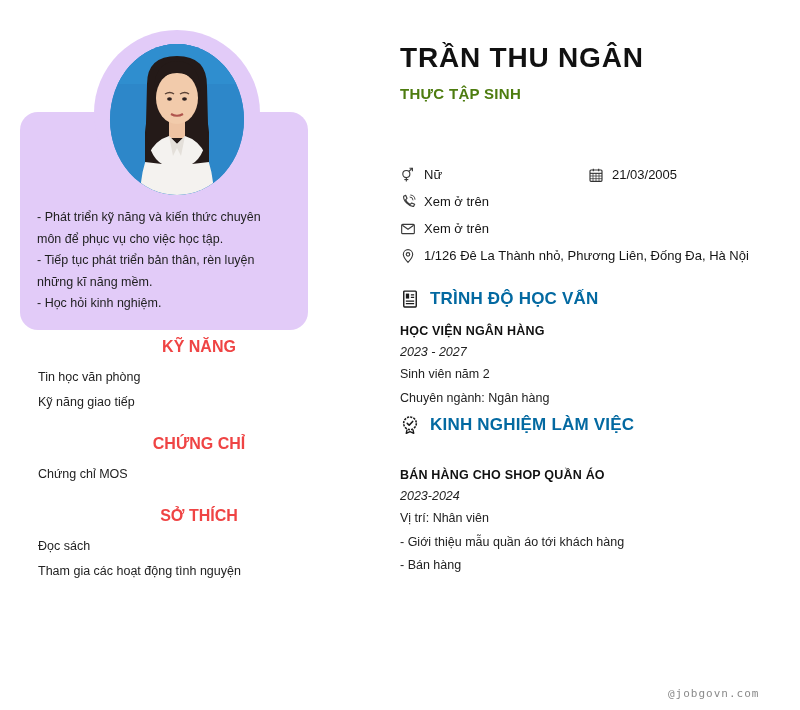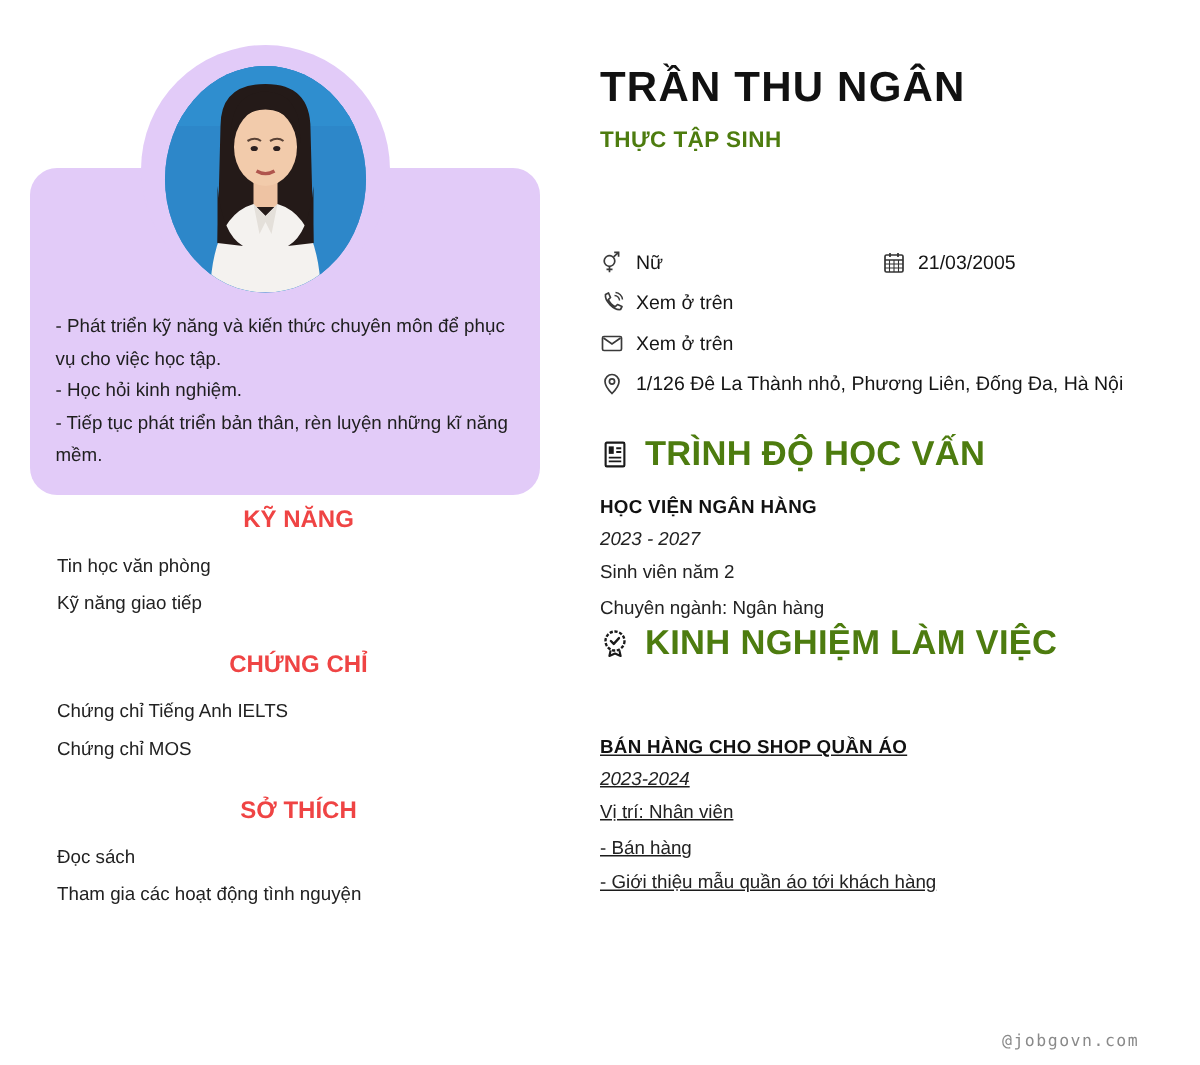--- a/index.html
+++ b/index.html
@@ -28,21 +28,21 @@
     width: 134px; height: 151px;
     border-radius: 50% / 50%;
     overflow: hidden;
     background: #2d87c9;
   }
   .photo-oval svg { display: block; width: 100%; height: 100%; }
 
   .objective-box {
     position: absolute;
     left: 20px; top: 112px;
-    width: 340px; height: 218px;
+    width: 288px; height: 218px;
     border-radius: 18px;
     background: var(--accent);
     z-index: 1;
     padding: 95px 20px 0 17px;
   }
   .objective-box p {
     font-size: 12.5px;
     line-height: 21.5px;
     color: #1e1e1e;
   }
@@ -94,47 +94,47 @@
   .section { position: absolute; left: 0; width: 392px; }
   .section.edu { top: 289px; }
   .section.exp { top: 415px; }
   .section-header {
     display: flex; align-items: center; gap: 10px;
     margin-bottom: 15px;
   }
   .section-header .h-icon { width: 20px; height: 20px; }
   .section-header .h-icon svg { display: block; width: 20px; height: 20px; }
   .section-header .h-text {
-    font-size: 23px; font-weight: 700; color: #4d7c0f;
+    font-size: 17px; font-weight: 700; color: #0369a1;
     letter-spacing: 0.2px;
     text-align: center;
   }
   .entry-title { font-size: 12.5px; font-weight: 700; color: #111; margin-bottom: 7px; letter-spacing: 0.2px; }
   .entry-period { font-size: 12.5px; font-style: italic; color: #222; margin-bottom: 7px; }
   .entry-line { font-size: 12.5px; color: #222; margin-bottom: 7.5px; line-height: 16px; }
-  .exp-item2 { margin-top: 49px; text-decoration: underline; }
+  .exp-item2 { margin-top: 33px; }
 
   .watermark {
     position: absolute;
     left: 668px; top: 687px;
     font-family: "DejaVu Sans Mono", monospace;
     font-size: 11px;
     color: #8a8a8a;
     letter-spacing: 1px;
   }
 </style>
 </head>
 <body>
 
 <div class="page" style="--accent:#e2cbf8;">
 
   <div class="objective-box">
     <p>- Phát triển kỹ năng và kiến thức chuyên môn để phục vụ cho việc học tập.</p>
+    <p>- Tiếp tục phát triển bản thân, rèn luyện những kĩ năng mềm.</p>
     <p>- Học hỏi kinh nghiệm.</p>
-    <p>- Tiếp tục phát triển bản thân, rèn luyện những kĩ năng mềm.</p>
   </div>
 
   <div class="photo-circle">
     <div class="photo-oval">
       <svg viewBox="0 0 134 151">
         <rect x="0" y="0" width="134" height="151" fill="#2d87c9"></rect>
         <rect x="0" y="0" width="134" height="40" fill="#2f8ecf"></rect>
 
         <path d="M37 40 Q37 12 67 12 Q97 12 97 42 L99 118 L35 118 Z" fill="#241a18"></path>
 
@@ -158,21 +158,20 @@
       </svg>
     </div>
   </div>
 
   <div class="left-sections">
     <div class="left-heading">KỸ NĂNG</div>
     <div class="left-item">Tin học văn phòng</div>
     <div class="left-item">Kỹ năng giao tiếp</div>
 
     <div class="left-heading mt">CHỨNG CHỈ</div>
-    <div class="left-item">Chứng chỉ Tiếng Anh IELTS</div>
     <div class="left-item">Chứng chỉ MOS</div>
 
     <div class="left-heading mt">SỞ THÍCH</div>
     <div class="left-item">Đọc sách</div>
     <div class="left-item">Tham gia các hoạt động tình nguyện</div>
   </div>
 
   <div class="right-col">
 
     <div class="cv-name">TRẦN THU NGÂN</div>
@@ -270,20 +269,20 @@
           </svg>
         </span>
         <span class="h-text">KINH NGHIỆM LÀM VIỆC</span>
       </div>
 
 
       <div class="exp-item2">
         <div class="entry-title">BÁN HÀNG CHO SHOP QUẦN ÁO</div>
         <div class="entry-period">2023-2024</div>
         <div class="entry-line">Vị trí: Nhân viên</div>
+        <div class="entry-line">- Giới thiệu mẫu quần áo tới khách hàng</div>
         <div class="entry-line">- Bán hàng</div>
-        <div class="entry-line">- Giới thiệu mẫu quần áo tới khách hàng</div>
       </div>
     </div>
   </div>
 
   <div class="watermark">@jobgovn.com</div>
 </div>
 
 </body></html>

